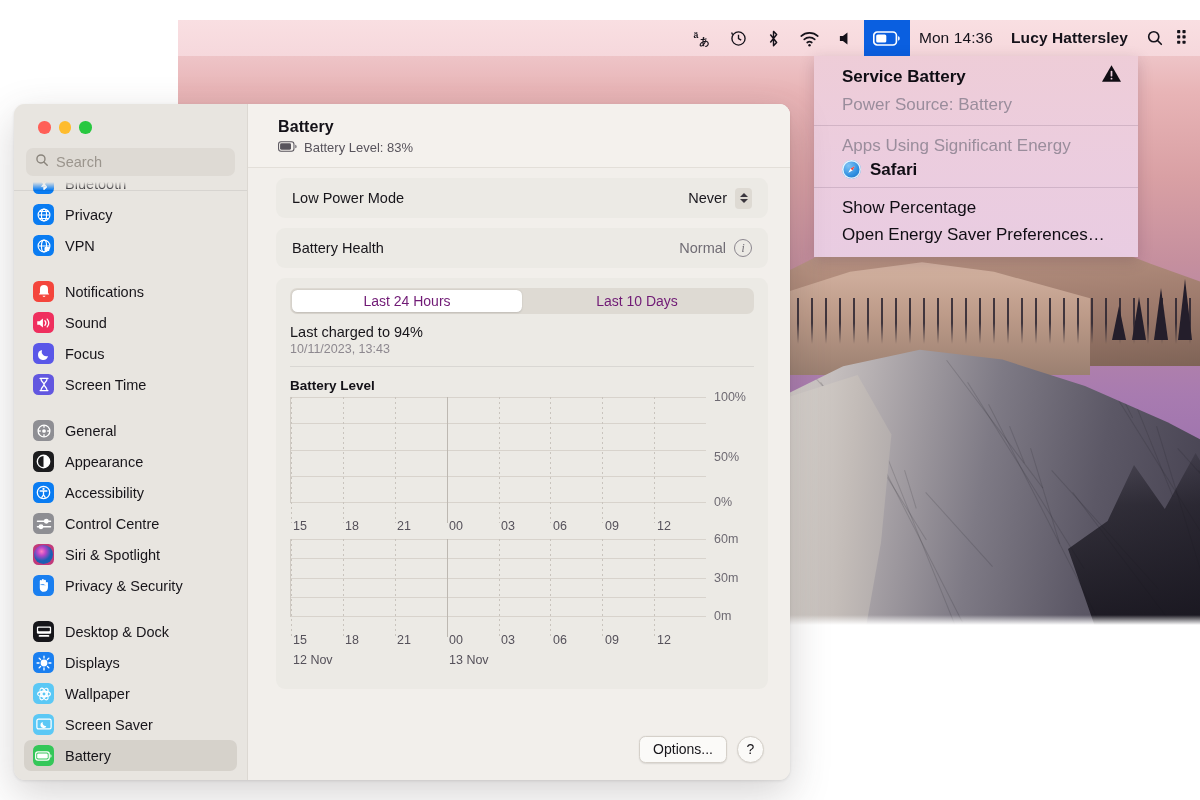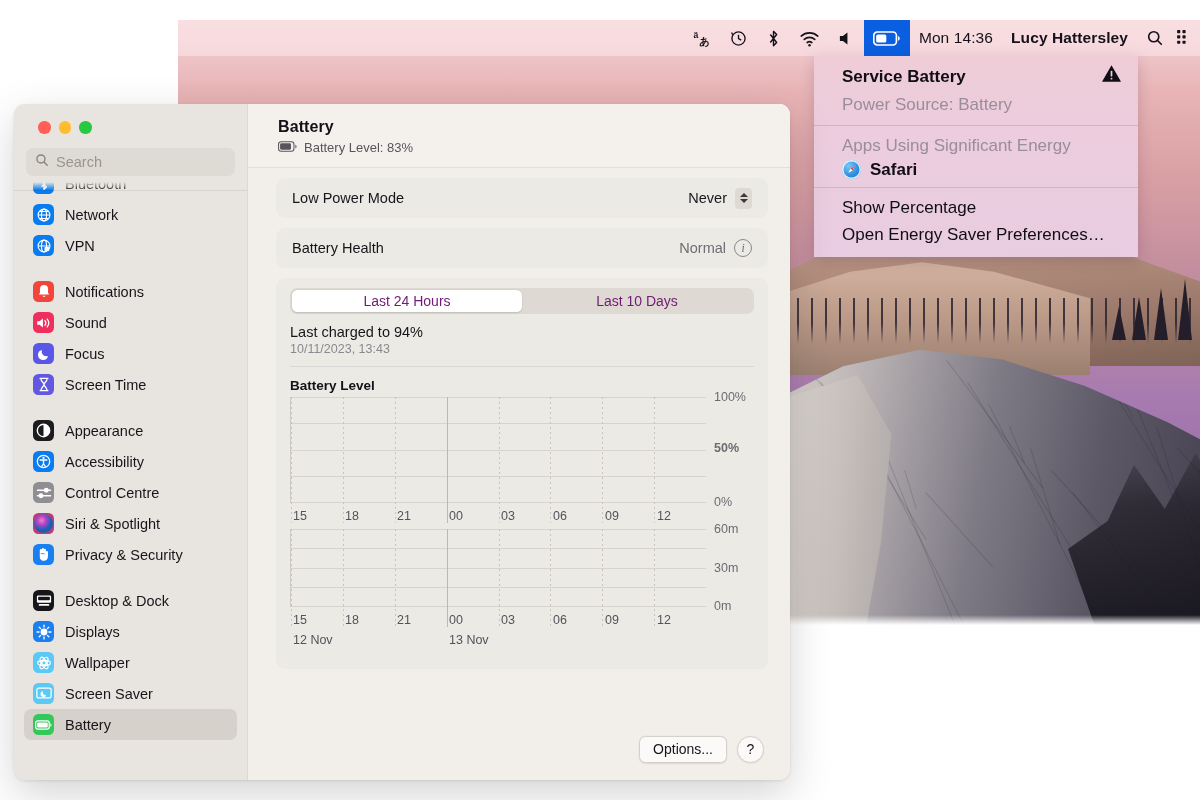--- a/index.html
+++ b/index.html
@@ -256,21 +256,21 @@
     position: absolute; top: 0; bottom: -20px; width: 1px;
     background: repeating-linear-gradient(180deg, #c9c4bd 0 2px, transparent 2px 5px);
   }
   .vgrid.solid { background: #bdb8b1; }
   .ylabels {
     width: 48px; position: relative; font-size: 12.5px; color: #6e6a72;
     padding-left: 8px;
   }
   .ylab { position: absolute; left: 8px; transform: translateY(-50%); white-space: nowrap; }
   .xaxis {
-    position: relative; height: 20px; margin-top: 6px;
+    position: relative; height: 20px; margin-top: 16px;
   }
   .xtick {
     position: absolute; font-size: 12.5px; color: #55515a; transform: translateX(3px);
   }
   .xday {
     position: absolute; font-size: 12.5px; color: #55515a; transform: translateX(3px); top: 20px;
   }
 
   .c-footer {
     height: 54px; display: flex; align-items: center; justify-content: flex-end;
@@ -454,21 +454,21 @@
               <span>Bluetooth</span>
             </div>
             <div class="sb-item">
               <span class="sb-ico" style="background: rgb(10, 124, 242);">
                 <svg width="16" height="16" viewBox="0 0 20 20" fill="none" stroke="#fff" stroke-width="1.4">
                   <circle cx="10" cy="10" r="7.4"></circle>
                   <ellipse cx="10" cy="10" rx="3.2" ry="7.4"></ellipse>
                   <path d="M2.8 10h14.4M4 5.6h12M4 14.4h12"></path>
                 </svg>
               </span>
-              <span>Network</span>
+              <span>Privacy</span>
             </div>
             <div class="sb-item">
               <span class="sb-ico" style="background: rgb(10, 124, 242);">
                 <svg width="16" height="16" viewBox="0 0 20 20" fill="none" stroke="#fff" stroke-width="1.4">
                   <circle cx="10" cy="10" r="7.4"></circle>
                   <ellipse cx="10" cy="10" rx="3.2" ry="7.4"></ellipse>
                   <path d="M2.8 10h14.4"></path>
                   <rect x="10.6" y="11.4" width="6" height="5" rx="1" fill="#fff" stroke="none"></rect>
                 </svg>
               </span>
@@ -503,20 +503,30 @@
             </div>
             <div class="sb-item">
               <span class="sb-ico" style="background: rgb(98, 87, 224);">
                 <svg width="12" height="15" viewBox="0 0 14 17">
                   <path d="M2.4 1.4h9.2M2.4 15.6h9.2M3.4 1.4c0 4 3.6 4.6 3.6 7.1s-3.6 3.1-3.6 7.1M10.6 1.4c0 4-3.6 4.6-3.6 7.1s3.6 3.1 3.6 7.1" fill="none" stroke="#fff" stroke-width="1.5" stroke-linecap="round"></path>
                 </svg>
               </span>
               <span>Screen Time</span>
             </div>
             <div class="sb-gap"></div>
+            <div class="sb-item">
+              <span class="sb-ico" style="background: rgb(142, 142, 147);">
+                <svg width="16" height="16" viewBox="0 0 18 18" fill="none" stroke="#fff" stroke-width="1.5">
+                  <circle cx="9" cy="9" r="6.6"></circle>
+                  <circle cx="9" cy="9" r="2.1" fill="#fff" stroke="none"></circle>
+                  <path d="M9 2.4v3M9 12.6v3M2.4 9h3M12.6 9h3"></path>
+                </svg>
+              </span>
+              <span>General</span>
+            </div>
             <div class="sb-item">
               <span class="sb-ico" style="background: rgb(28, 28, 30);">
                 <svg width="15" height="15" viewBox="0 0 16 16">
                   <circle cx="8" cy="8" r="6.6" fill="none" stroke="#fff" stroke-width="1.5"></circle>
                   <path d="M8 1.4a6.6 6.6 0 0 1 0 13.2z" fill="#fff"></path>
                 </svg>
               </span>
               <span>Appearance</span>
             </div>
             <div class="sb-item">
@@ -680,21 +690,21 @@
                 <div class="vgrid" style="left: 12.5%;"></div>
                 <div class="vgrid" style="left: 25%;"></div>
                 <div class="vgrid solid" style="left: 37.5%;"></div>
                 <div class="vgrid" style="left: 50%;"></div>
                 <div class="vgrid" style="left: 62.5%;"></div>
                 <div class="vgrid" style="left: 75%;"></div>
                 <div class="vgrid" style="left: 87.5%;"></div>
               </div>
             <div class="ylabels" id="yl0">
                 <div class="ylab" style="top: 0px;">100%</div>
-                <div class="ylab" style="top: 51px; font-weight: bold;">50%</div>
+                <div class="ylab" style="top: 60px;">50%</div>
                 <div class="ylab" style="top: 105px;">0%</div>
               </div>
           </div>
           <div class="chart-wrap">
             <div class="xaxis" id="xa0" style="flex:1">
                 <div class="xtick" style="left: 0%;">15</div>
                 <div class="xtick" style="left: 12.5%;">18</div>
                 <div class="xtick" style="left: 25%;">21</div>
                 <div class="xtick" style="left: 37.5%;">00</div>
                 <div class="xtick" style="left: 50%;">03</div>

